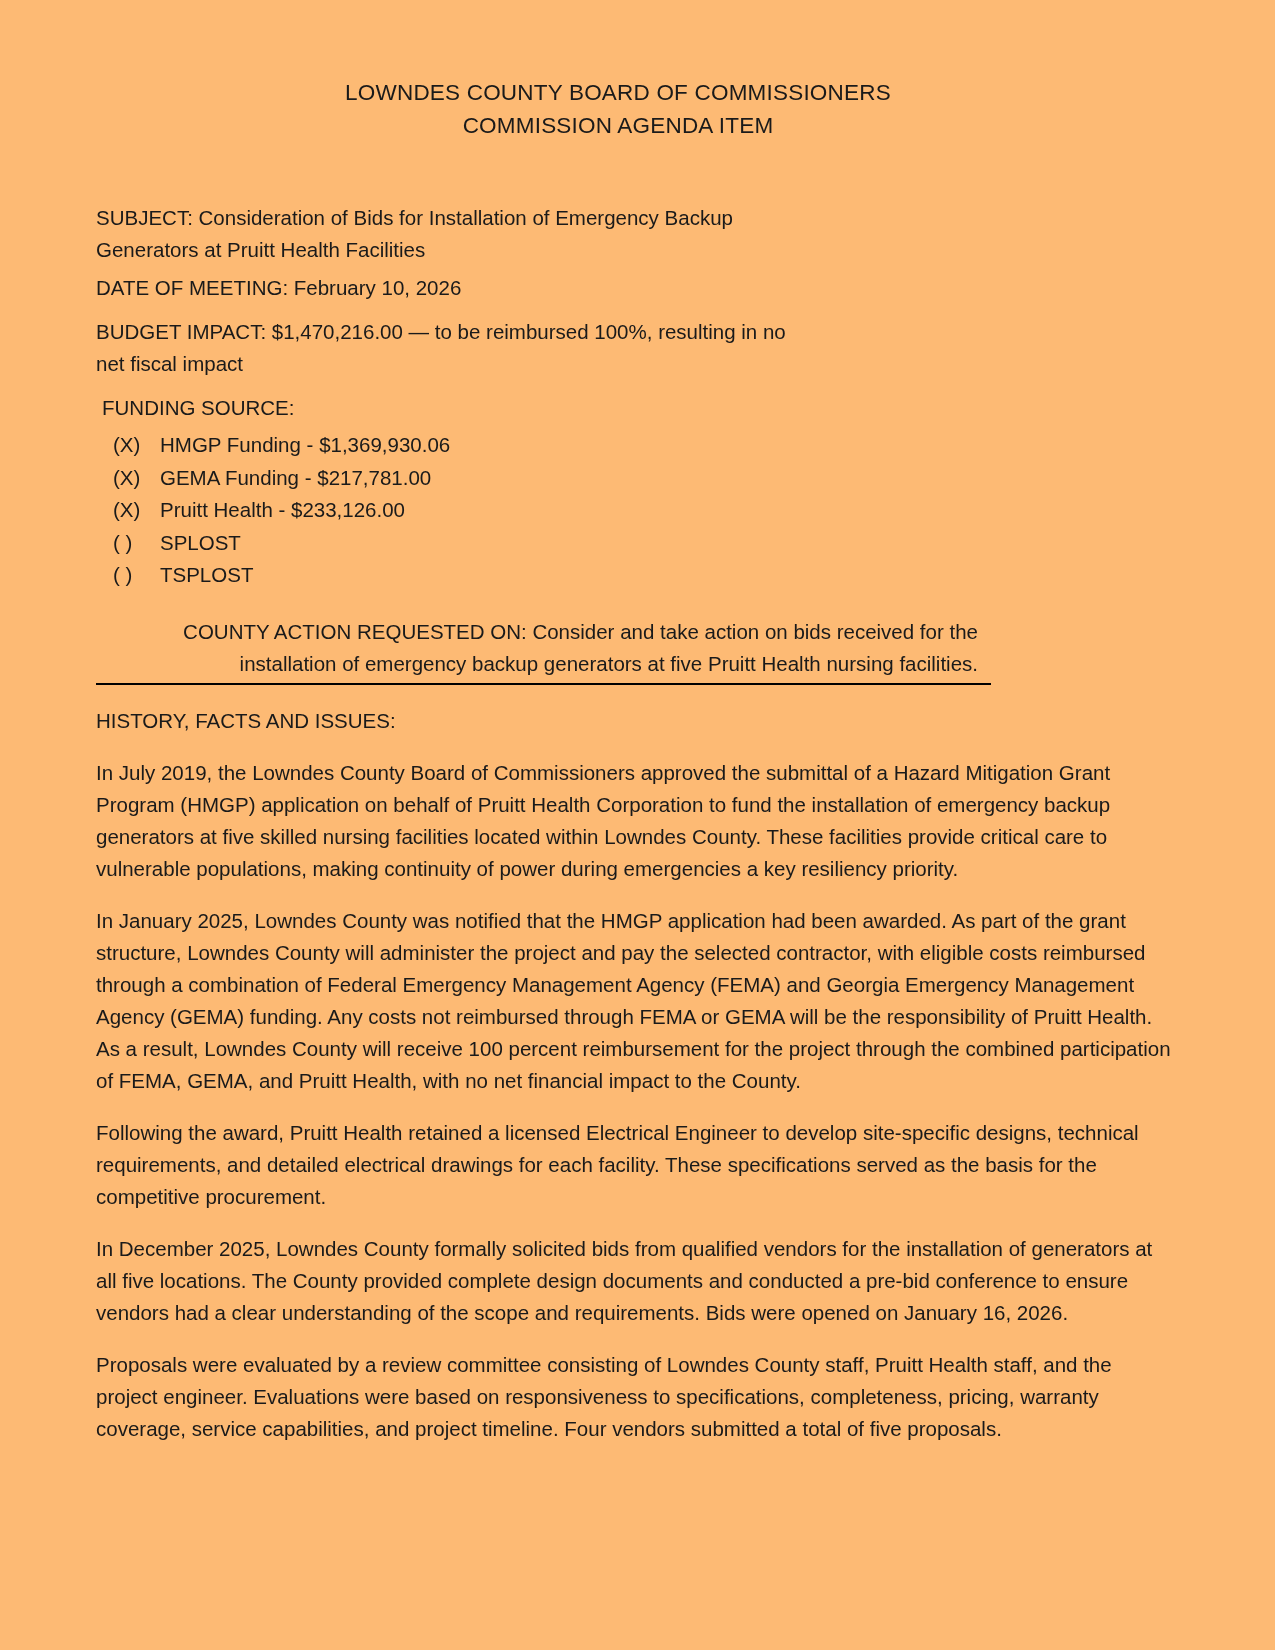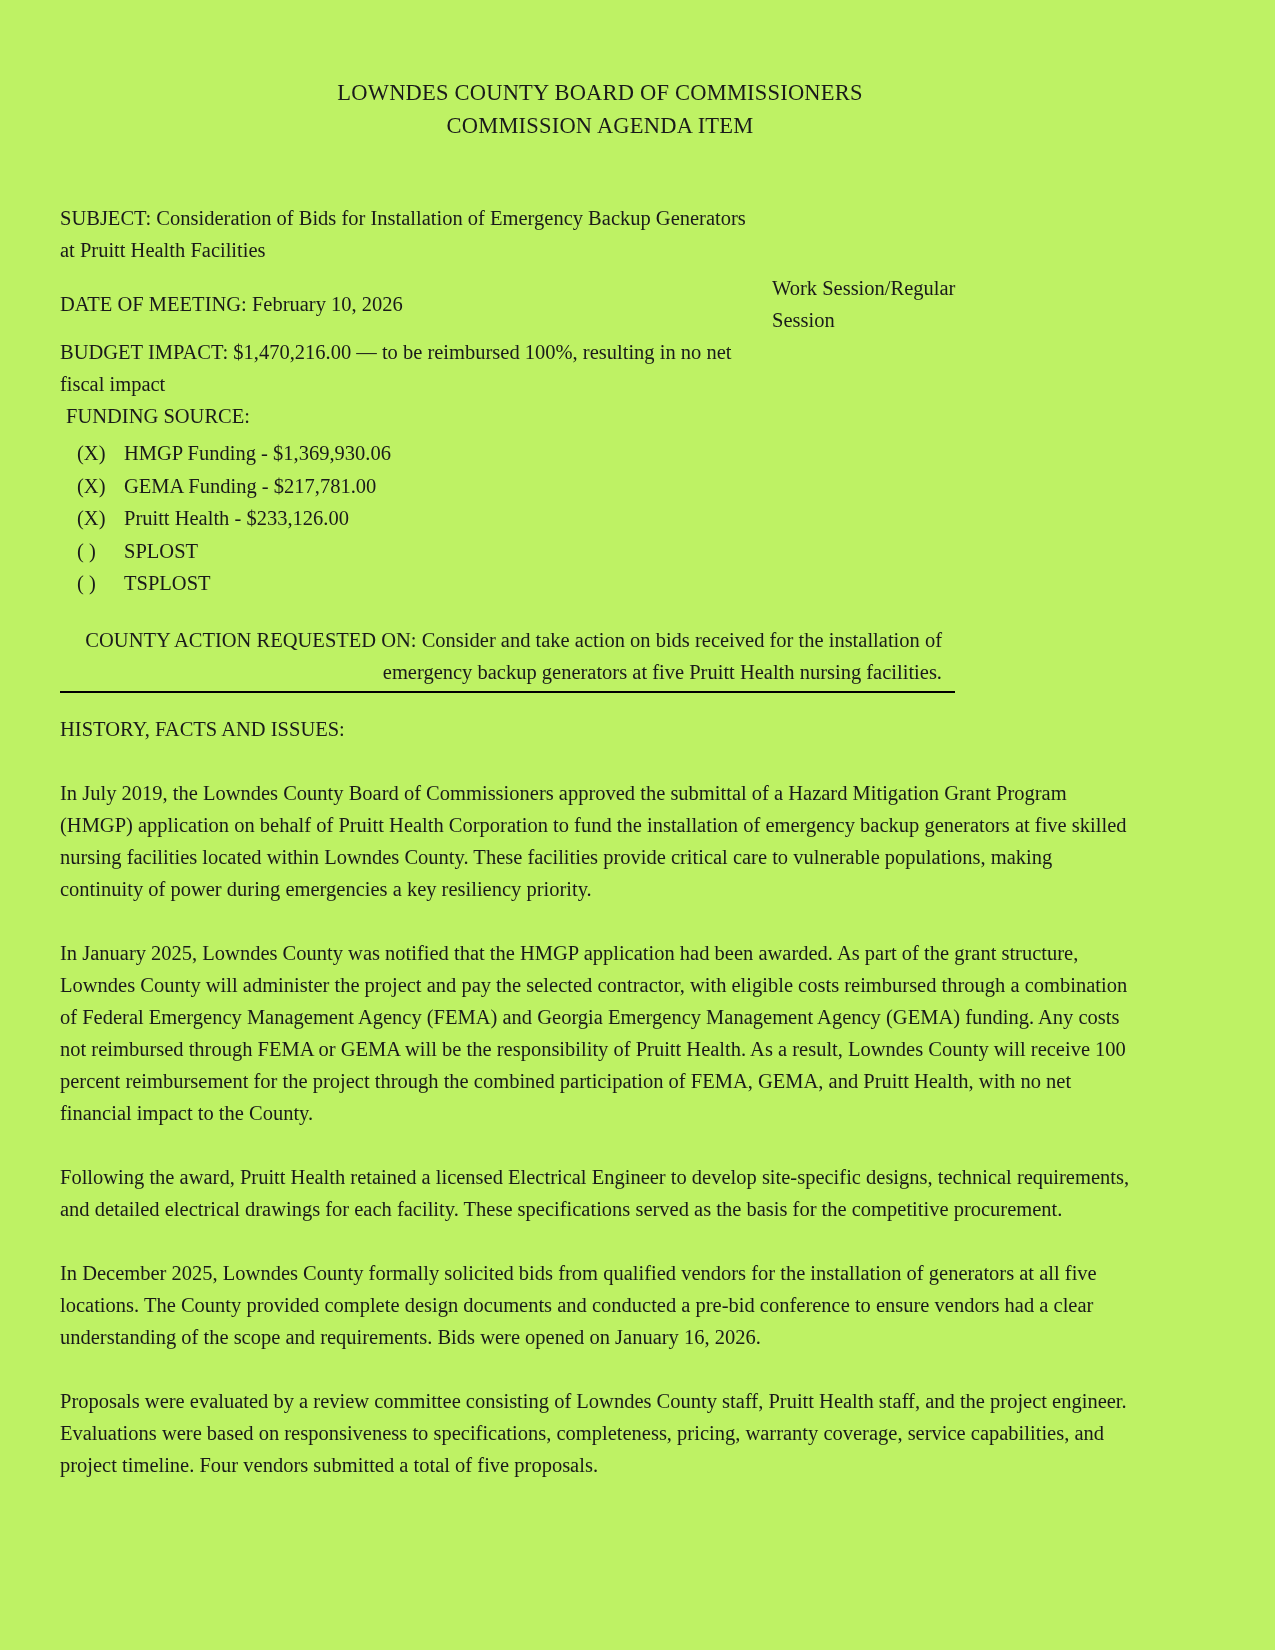--- a/index.html
+++ b/index.html
@@ -5,35 +5,35 @@
   * { margin: 0; padding: 0; box-sizing: border-box; }
   html, body { background: #ffffff; }
   body {
     font-family: "Liberation Sans", "DejaVu Sans", sans-serif;
     color: #1a1a1a;
   }
   .page {
     position: relative;
     width: 1275px;
     height: 1650px;
-    background: #bef264;
-    padding: 76px 70px 40px 60px;
+    background: #fdba74;
+    padding: 76px 70px 40px 96px;
     overflow: hidden;
-    font-family: Liberation Serif, serif;
   }
   .doc-header {
     text-align: center;
     font-size: 22.5px;
     line-height: 33px;
     letter-spacing: 0.2px;
     margin-right: 65px;
   }
   .body-text {
     font-size: 20.5px;
     line-height: 32px;
+    margin-top: 12px;
   }
   .subject-block {
     margin-top: 60px;
     max-width: 700px;
   }
   .meeting-row {
     display: flex;
     margin-top: 6px;
     align-items: center;
   }
@@ -71,39 +71,38 @@
   .county-action-inner {
     max-width: 882px;
   }
   .history-heading {
     margin-top: 20px;
   }
   .paragraphs {
     margin-top: 20px;
   }
   .paragraphs p {
-    margin-top: 32px;
+    margin-top: 20px;
     max-width: 1075px;
   }
 </style>
 </head>
 <body>
 
 <div class="page">
 
   <div class="doc-header">
     <div>LOWNDES COUNTY BOARD OF COMMISSIONERS</div>
     <div>COMMISSION AGENDA ITEM</div>
   </div>
 
   <div class="subject-block body-text">SUBJECT: Consideration of Bids for Installation of Emergency Backup Generators at Pruitt Health Facilities</div>
 
   <div class="meeting-row body-text">
     <div class="date-cell">DATE OF MEETING: February 10, 2026</div>
-    <div class="session-cell">Work Session/Regular Session</div>
   </div>
 
   <div class="budget-block body-text">BUDGET IMPACT: $1,470,216.00 — to be reimbursed 100%, resulting in no net fiscal impact</div>
 
   <div class="funding-label body-text">FUNDING SOURCE:</div>
 
   <div class="funding-list body-text">
     <div class="funding-item">
       <span class="funding-check">(X)</span>
       <span>HMGP Funding - $1,369,930.06</span>

